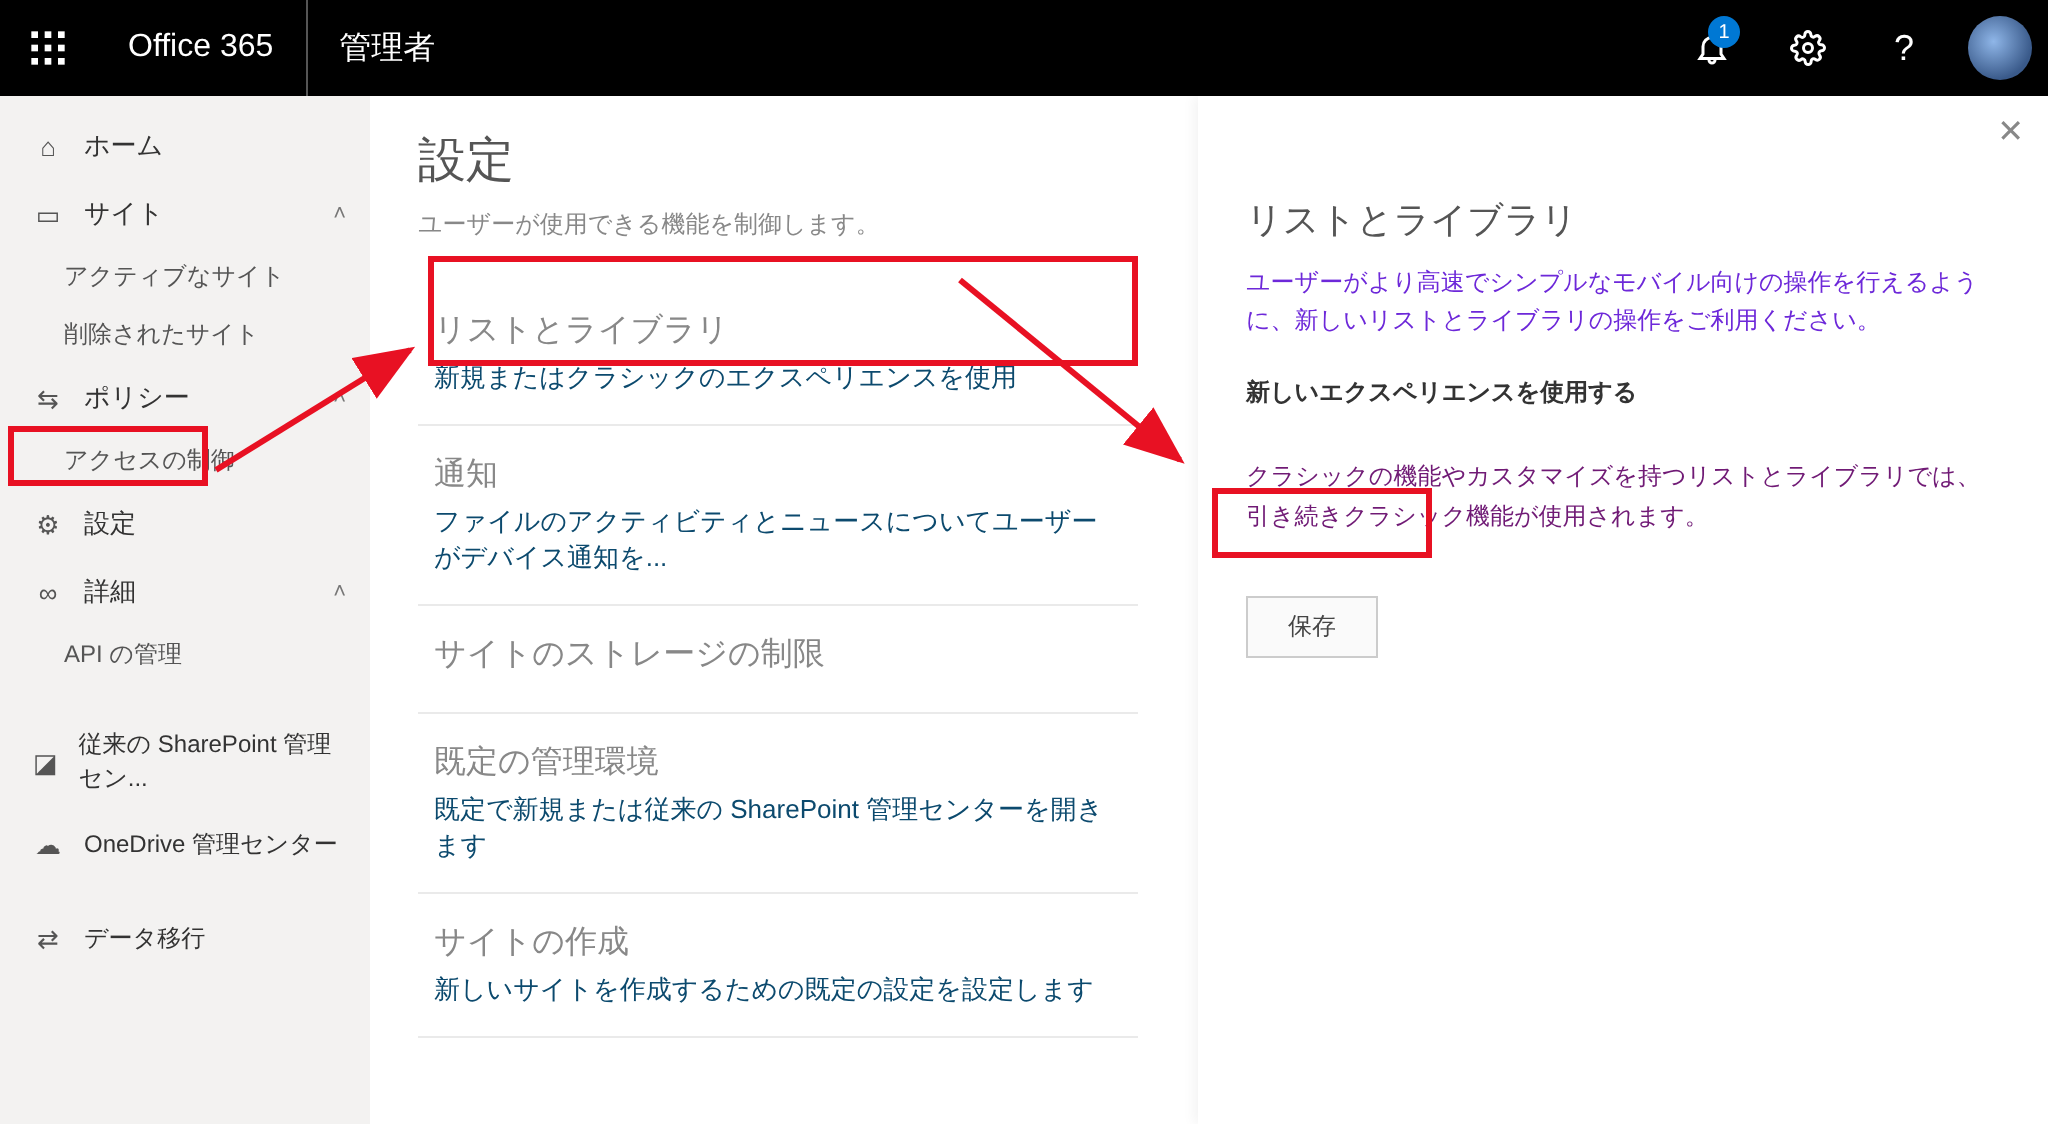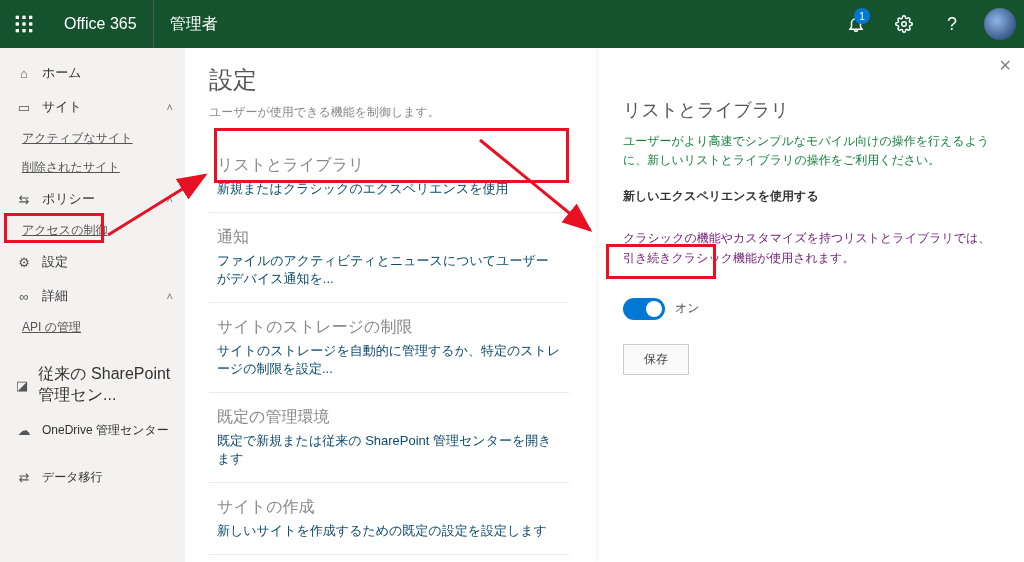--- a/index.html
+++ b/index.html
@@ -1,47 +1,47 @@
 <!DOCTYPE html>
 <html><head>
 <meta charset="utf-8">
 <style>
   * { margin: 0; padding: 0; box-sizing: border-box; font-family: "Yu Gothic UI", "Segoe UI", Meiryo, sans-serif; }
   html, body { width: 1024px; height: 562px; overflow: hidden; background: #fff; color: #333; }
 
   
-  .header { height: 48px; background: #14532d; color: #fff; display: flex; align-items: center; padding: 0 0 0 0; }
+  .header { height: 48px; background: #000000; color: #fff; display: flex; align-items: center; padding: 0 0 0 0; }
   .waffle { width: 48px; height: 48px; display: flex; align-items: center; justify-content: center; cursor: pointer; }
   .waffle svg { width: 20px; height: 20px; }
   .brand { padding: 0 16px; font-size: 16px; height:48px; display:flex; align-items:center; border-left: 0; }
   .brand2 { padding: 14px 16px; font-size: 16px; height:48px; display:flex; align-items:center; border-left:1px solid #555; }
   .header-spacer { flex: 1; }
   .header-btn { width: 48px; height: 48px; display: flex; align-items: center; justify-content: center; cursor: pointer; position: relative; color:#fff; }
   .bell-badge { position:absolute; top:8px; right:10px; background:#0078d4; color:#fff; border-radius:50%; width:16px; height:16px; font-size:10px; display:flex; align-items:center; justify-content:center; }
   .avatar { width:32px; height:32px; border-radius:50%; background: radial-gradient(circle at 40% 40%, #8fb6e8, #3a5a8a 70%); }
 
   
   .body { display:flex; height: calc(562px - 48px); }
   .sidebar { width: 185px; background:#f3f2f1; height:100%; padding-top:8px; font-size:13px; color:#333; }
   .nav-item { display:flex; align-items:center; padding: 8px 12px 8px 16px; cursor:pointer; position:relative; }
   .nav-item .icon { width:16px; text-align:center; margin-right:10px; color:#555; font-size:13px; }
-  .nav-sub { padding-left:22px; font-size:12px; color:#555; padding-top:6px; padding-bottom:6px; cursor:pointer;text-decoration:underline; }
+  .nav-sub { padding-left:32px; font-size:12px; color:#555; padding-top:6px; padding-bottom:6px; cursor:pointer; }
   .chev { position:absolute; right:12px; top:50%; transform:translateY(-50%); font-size:11px; color:#777; }
 
   .main { flex:1; position:relative; padding: 16px 24px; overflow:hidden; }
   .main h1 { font-size:24px; font-weight:400; color:#555; margin-bottom:8px; }
   .main-desc { font-size:12px; color:#888; margin-bottom:20px; }
   .setting-card { padding:14px 8px; border-bottom:1px solid #eaeaea; cursor:pointer; width: 360px; }
   .setting-card h3 { font-size:16px; font-weight:400; color:#888; margin-bottom:4px; }
   .setting-card p { font-size:13px; color:#0c4a6e; }
 
   
   .panel { position:absolute; top:0; right:0; width:425px; height:100%; background:#fff; padding: 20px 24px; box-shadow: -2px 0 6px rgba(0,0,0,0.05); }
   .panel h2 { font-size:18px; font-weight:400; color:#555; margin-bottom:10px; }
-  .panel-desc { font-size:12px; color:#15803d; margin-bottom:18px; line-height:1.6; }
+  .panel-desc { font-size:12px; color:#6d28d9; margin-bottom:18px; line-height:1.6; }
   .panel-sub { font-size:12px; font-weight:bold; color:#333; margin-bottom:24px; }
   .panel-note { font-size:12px; color:#701a75; margin-bottom:30px; line-height:1.6; }
   .panel-close { position:absolute; top:8px; right:12px; font-size:16px; color:#888; cursor:pointer; }
   .toggle-row { display:flex; align-items:center; gap:10px; margin-bottom:24px; }
   .toggle { width:42px; height:22px; border-radius:11px; background:#0078d4; position:relative; cursor:pointer; }
   .toggle-knob { width:16px; height:16px; background:#fff; border-radius:50%; position:absolute; top:3px; right:3px; }
   .toggle-label { font-size:12px; color:#555; }
   .panel-buttons { display:flex; gap:2px; }
   .btn { padding:6px 20px; font-size:12px; border:1px solid #ccc; background:#fafafa; color:#444; cursor:pointer; }
 
@@ -117,21 +117,21 @@
     </div>
     <div class="nav-item">
       <span class="icon">∞</span>
       <span>詳細</span>
       <span class="chev">˄</span>
     </div>
     <div class="nav-sub">API の管理</div>
     <div style="height:14px"></div>
     <div class="nav-item">
       <span class="icon">◪</span>
-      <span style="font-size:16px">従来の SharePoint 管理セン...</span>
+      <span style="font-size:12px">従来の SharePoint 管理セン...</span>
     </div>
     <div class="nav-item">
       <span class="icon">☁</span>
       <span style="font-size:12px">OneDrive 管理センター</span>
     </div>
     <div style="height:14px"></div>
     <div class="nav-item">
       <span class="icon">⇄</span>
       <span style="font-size:12px">データ移行</span>
     </div>
@@ -144,46 +144,39 @@
     <div class="setting-card">
       <h3>リストとライブラリ</h3>
       <p>新規またはクラシックのエクスペリエンスを使用</p>
     </div>
     <div class="setting-card">
       <h3>通知</h3>
       <p>ファイルのアクティビティとニュースについてユーザーがデバイス通知を...</p>
     </div>
     <div class="setting-card">
       <h3>サイトのストレージの制限</h3>
-      <p>サイトのストレージを自動的に管理するか、特定のストレージの制限を設定...</p>
     </div>
     <div class="setting-card">
       <h3>既定の管理環境</h3>
       <p>既定で新規または従来の SharePoint 管理センターを開きます</p>
     </div>
     <div class="setting-card">
       <h3>サイトの作成</h3>
       <p>新しいサイトを作成するための既定の設定を設定します</p>
     </div>
 
     <div class="panel">
       <span class="panel-close">
         <span>✕</span>
       </span>
       <div style="height:30px"></div>
       <h2>リストとライブラリ</h2>
       <div class="panel-desc">ユーザーがより高速でシンプルなモバイル向けの操作を行えるように、新しいリストとライブラリの操作をご利用ください。</div>
       <div class="panel-sub">新しいエクスペリエンスを使用する</div>
       <div class="panel-note">クラシックの機能やカスタマイズを持つリストとライブラリでは、引き続きクラシック機能が使用されます。</div>
-      <div class="toggle-row">
-        <div class="toggle">
-          <div class="toggle-knob"></div>
-        </div>
-        <span class="toggle-label">オン</span>
-      </div>
       <div class="panel-buttons">
         <div class="btn">保存</div>
       </div>
     </div>
 
   </div>
 </div>
 
 <div class="red-box" style="left:4px; top:213px; width:100px; height:30px;"></div>
 <div class="red-box" style="left:214px; top:128px; width:355px; height:55px;"></div>

